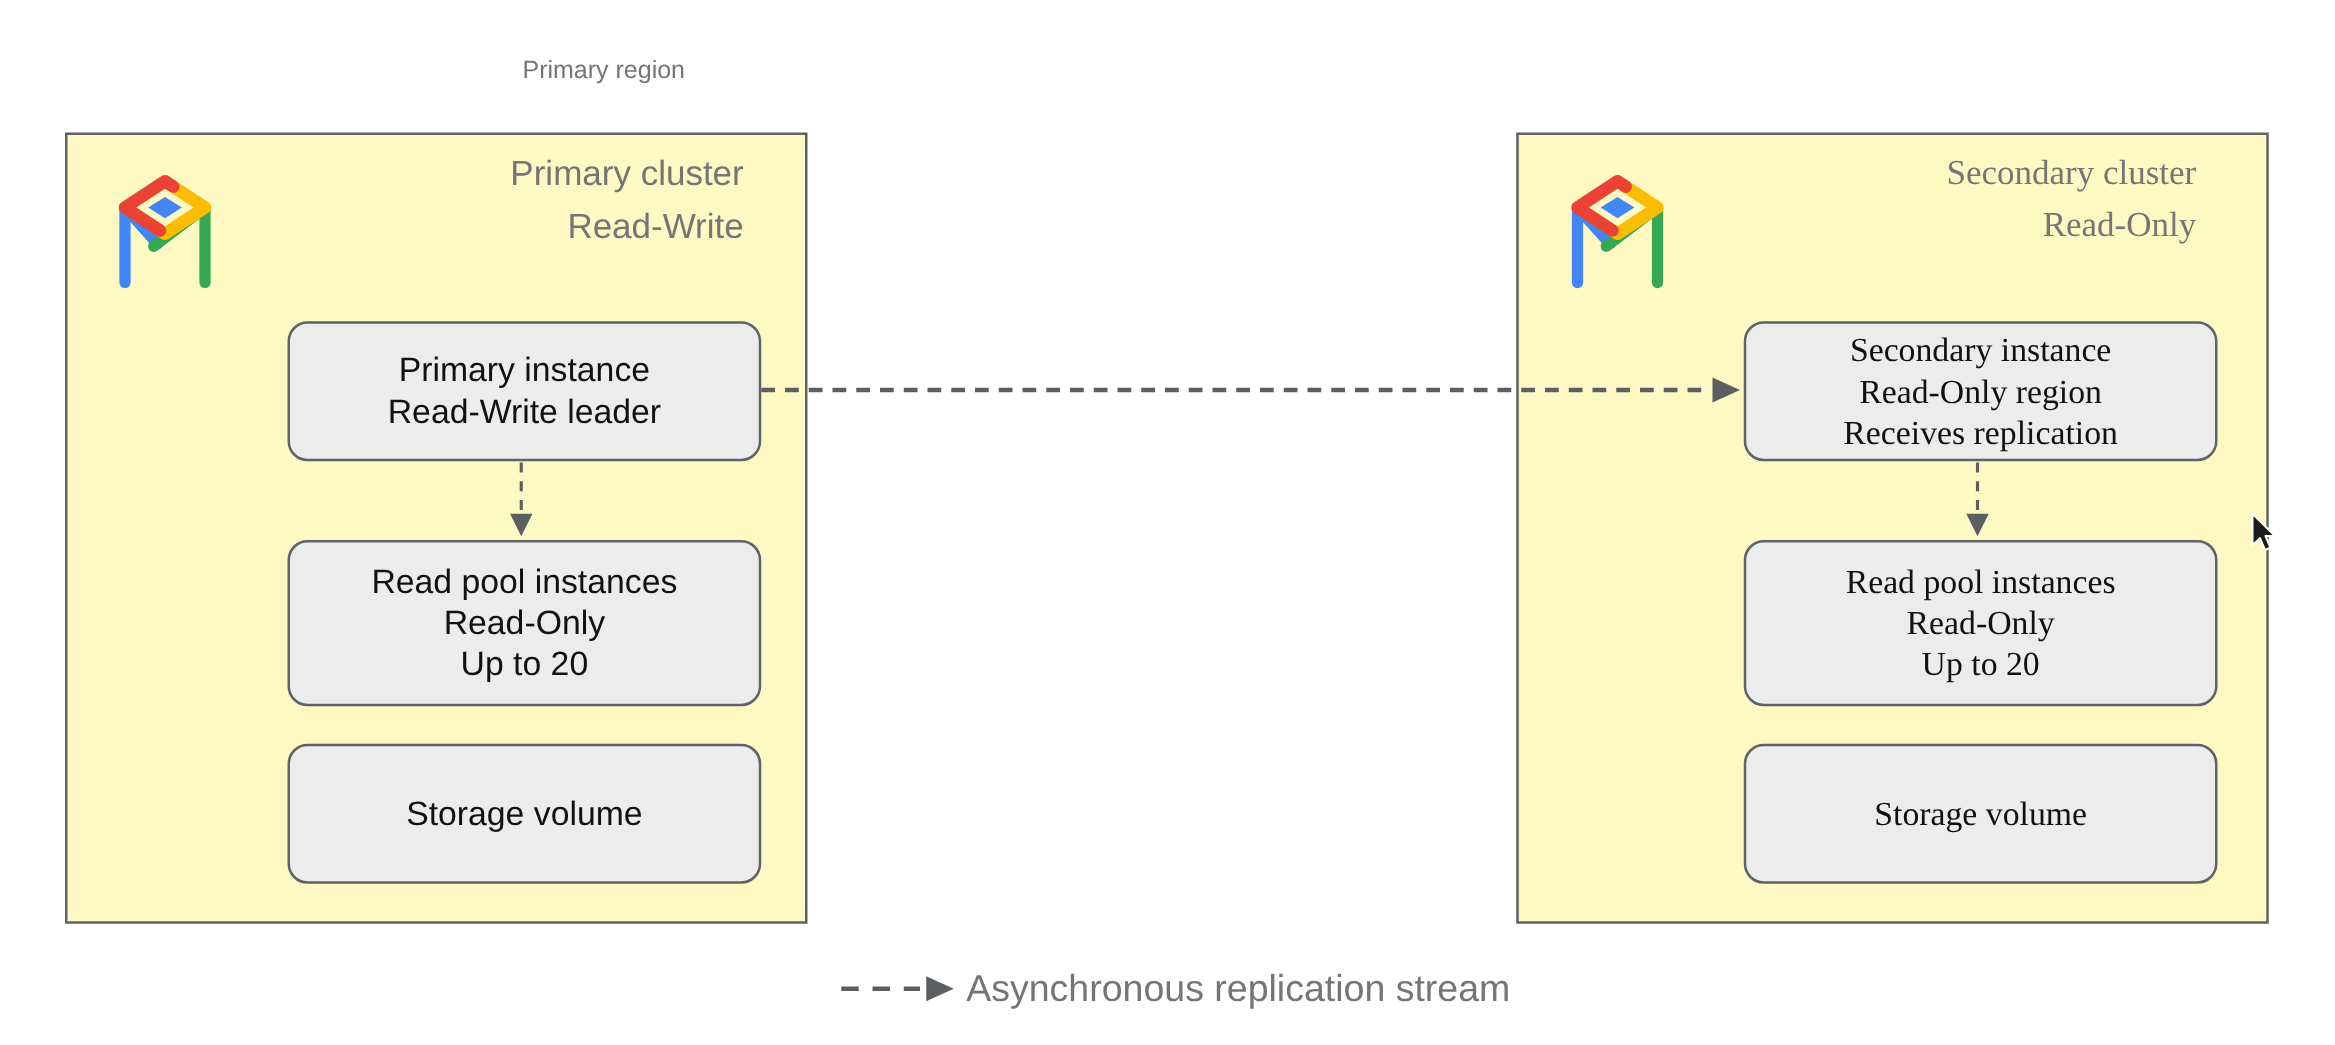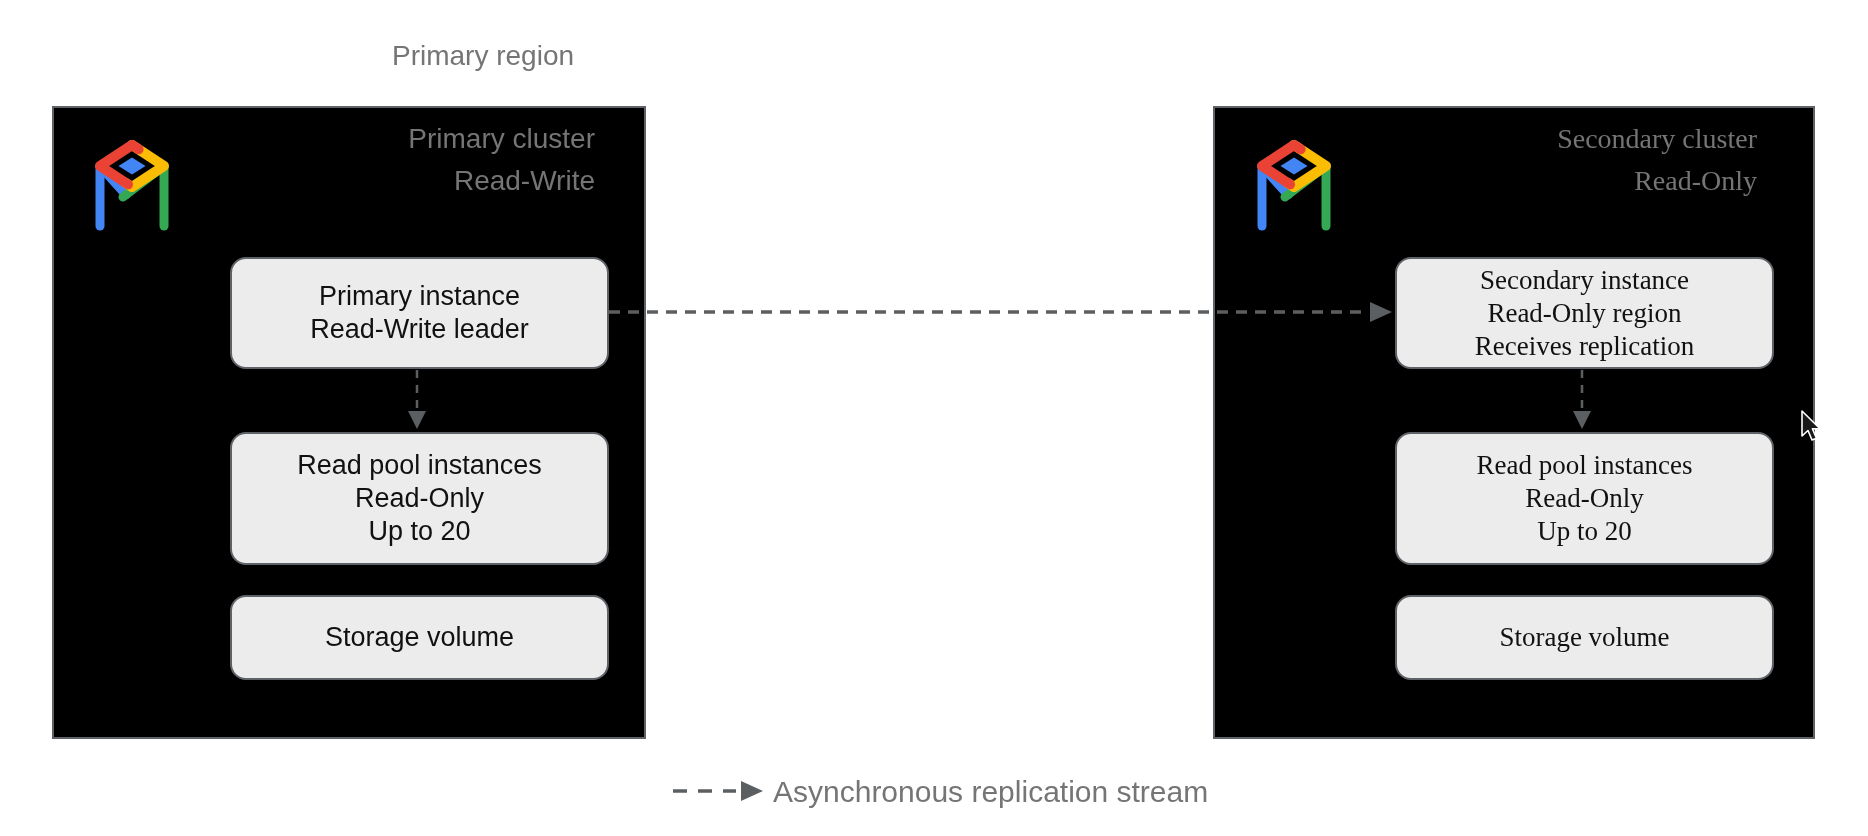--- a/index.html
+++ b/index.html
@@ -5,28 +5,28 @@
   * { margin: 0; padding: 0; box-sizing: border-box; }
   html, body { background: #ffffff; }
   body {
     font-family: "Liberation Sans", "DejaVu Sans", sans-serif;
     width: 1868px; height: 836px; position: relative; overflow: hidden;
   }
   .canvas { position: absolute; inset: 0; width: 1868px; height: 836px; }
 
   .region-label {
     position: absolute; top: 40px; width: 400px;
-    text-align: center; font-size: 28px; line-height: 32px; color: #757575;
+    text-align: center; font-size: 20px; line-height: 32px; color: #757575;
   }
   .region-label.primary   { left: 283px; }
   .region-label.secondary { left: 1340px; }
 
   .cluster {
     position: absolute; top: 106px; height: 633px;
-    background: #000000; border: 2px solid #5f6368;
+    background: #fef9c3; border: 2px solid #5f6368;
   }
   .cluster.primary   { left: 52px;   width: 594px; }
   .cluster.secondary { left: 1213px; width: 602px; font-family: Liberation Serif, serif; }
 
   .cluster-title {
     position: absolute; top: 10px; right: 49px;
     text-align: right; font-size: 28px; line-height: 42px; color: #757575;
     white-space: nowrap;
   }
   .cluster.secondary .cluster-title { right: 56px; }
@@ -36,21 +36,21 @@
 
   .node {
     position: absolute; width: 379px;
     border: 2.5px solid #5f6368; border-radius: 16px;
     background: #ececec;
     display: flex; flex-direction: column; align-items: center; justify-content: center;
     text-align: center; font-size: 27px; line-height: 33px; color: #111111;
   }
   .node.instance { top: 149px; height: 112px; }
   .node.pool     { top: 324px; height: 133px; }
-  .node.storage  { top: 487px; height: 85px; }
+  .node.storage  { top: 487px; height: 112px; }
   .cluster.primary .node   { left: 176px; }
   .cluster.secondary .node { left: 180px; }
 
   .arrows { position: absolute; inset: 0; width: 1868px; height: 836px; pointer-events: none; }
 
   .legend-text {
     position: absolute; left: 773px; top: 776px;
     font-size: 30px; line-height: 32px; color: #757575; white-space: nowrap;
   }
 

